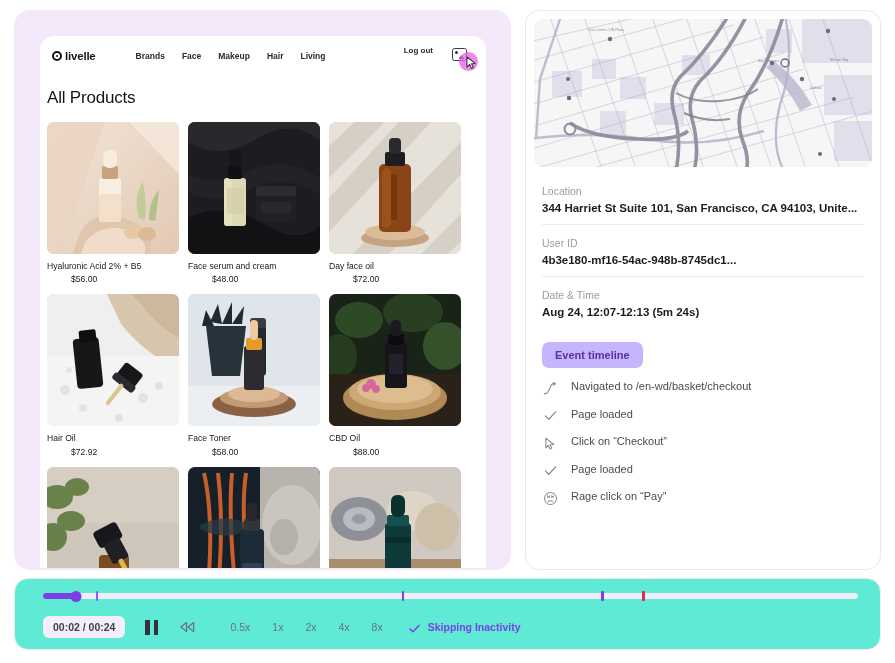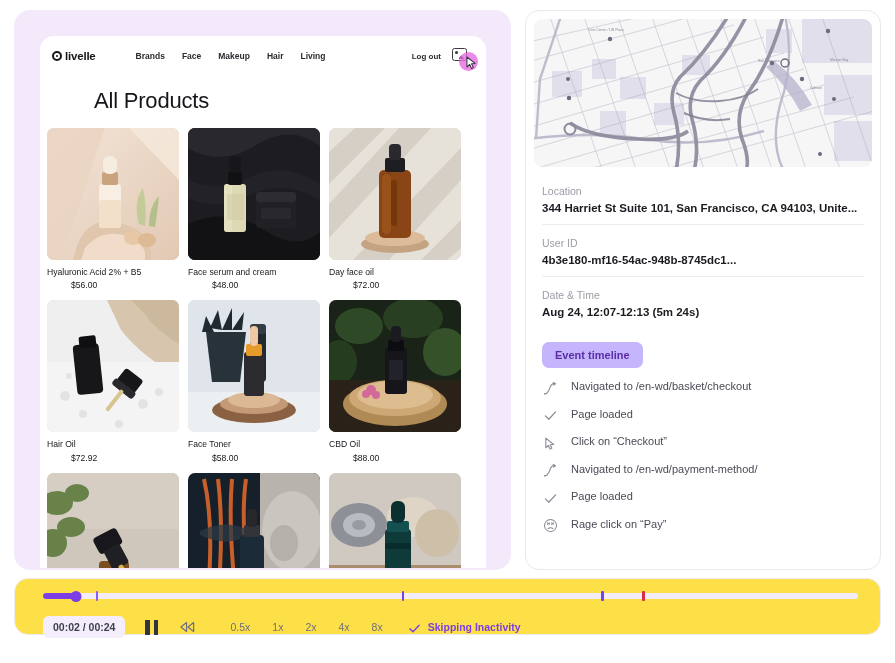--- a/index.html
+++ b/index.html
@@ -66,21 +66,21 @@
     content: ""; position: absolute;
     left: 2px; top: 2px; width: 2px; height: 2px;
     background: #15151a; border-radius: 50%;
   }
   .nav-links { display: flex; gap: 17px; margin-left: 40px; }
   .nav-links span {
     font-size: 8.5px; font-weight: bold; color: #2a2a30;
   }
   .nav-right {
     margin-left: auto;
-    display: flex; align-items: center; gap: 11px;
+    display: flex; align-items: flex-start; gap: 19px;
     position: relative;
   }
   .logout { font-size: 8px; font-weight: bold; color: #2a2a30; }
   .cart-wrap { position: relative; width: 20px; height: 20px; }
   .cart-icon {
     position: absolute; left: 0; top: 2px;
     width: 15px; height: 13px;
     border: 1.6px solid #3a3a42;
     border-radius: 2.5px;
   }
@@ -104,25 +104,24 @@
     opacity: .78;
   }
   .cursor-arrow {
     position: absolute;
     left: 14px; top: 10px;
     width: 11px; height: 13px;
   }
 
   
   .page-title {
-    font-size: 22px; font-weight: normal;
+    font-size: 17px; font-weight: normal;
     color: #15151a;
     padding: 12px 0 0 7px;
     letter-spacing: -.2px;
-    margin-left: 47px;
   }
 
   
   .grid {
     display: grid;
     grid-template-columns: repeat(3, 132px);
     gap: 10px 9px;
     padding: 14px 0 0 7px;
   }
   .card { width: 132px; }
@@ -197,22 +196,22 @@
     flex: 0 0 16px;
     display: flex; align-items: center; justify-content: center;
     color: #7c7c88;
   }
   .event-text { font-size: 11px; color: #4a4a56; white-space: nowrap; }
 
   
   .playbar {
     position: absolute;
     left: 14px; top: 578px;
-    width: 867px; height: 57px;
-    background: #fde047;
+    width: 867px; height: 72px;
+    background: #5eead4;
     border: 1px solid #ececf0;
     border-radius: 14px;
   }
   .scrub {
     position: absolute;
     left: 28px; top: 14px;
     width: 815px; height: 6px;
     background: #f1ecf8;
     border-radius: 3px;
   }
@@ -650,30 +649,20 @@
 
         <div class="event">
           <span class="event-icon">
             <svg viewBox="0 0 16 16" width="15" height="15" fill="none" stroke="#8a8a96" stroke-width="1.15" stroke-linejoin="round">
               <path d="M3 2.2 L3 12.6 L5.6 10.1 L7.5 14 L9.4 13.1 L7.6 9.4 L11.4 9.1 Z"></path>
             </svg>
           </span>
           <span class="event-text">Click on “Checkout”</span>
         </div>
 
-        <div class="event">
-          <span class="event-icon">
-            <svg viewBox="0 0 16 16" width="15" height="15" fill="none" stroke="#8a8a96" stroke-width="1.2" stroke-linecap="round">
-              <path d="M2.5 13.5 Q3.2 13.6 4.2 12.8 Q6.2 11 7.4 7.4 Q8.4 4.2 10 3.2 Q11.6 2.4 12.6 3.2"></path>
-              <path d="M11 1.6 L13.2 3 L11.1 4.4"></path>
-              <circle cx="1.9" cy="13.6" r=".9" fill="#8a8a96" stroke="none"></circle>
-            </svg>
-          </span>
-          <span class="event-text">Navigated to /en-wd/payment-method/</span>
-        </div>
 
         <div class="event">
           <span class="event-icon">
             <svg viewBox="0 0 16 16" width="15" height="15" fill="none" stroke="#8a8a96" stroke-width="1.3" stroke-linecap="round" stroke-linejoin="round">
               <path d="M2.5 8.4 L6.2 12 L13.4 4.2"></path>
             </svg>
           </span>
           <span class="event-text">Page loaded</span>
         </div>
 

